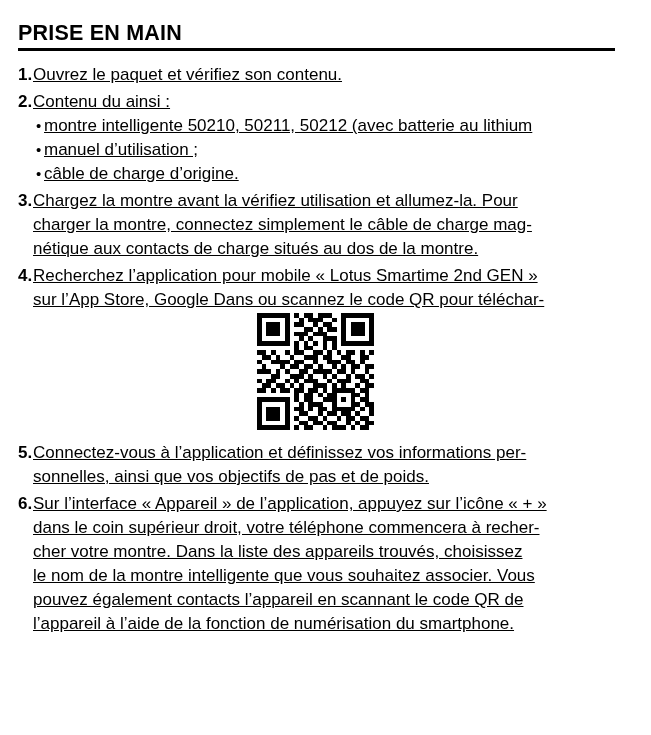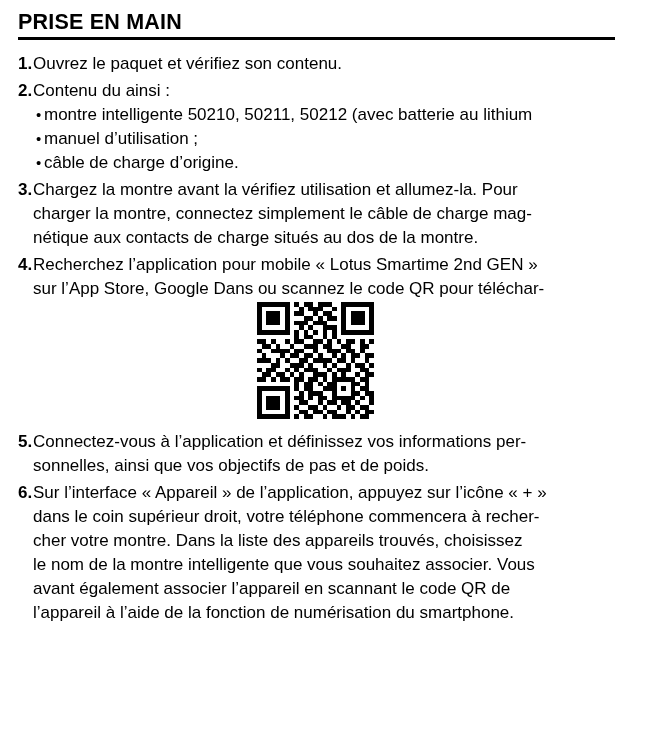--- a/index.html
+++ b/index.html
@@ -12,21 +12,21 @@
     height: 735px;
     overflow: hidden;
     font-family: "Liberation Sans", sans-serif;
     color: #000000;
     -webkit-font-smoothing: antialiased;
   }
   .page {
     box-sizing: border-box;
     width: 651px;
     height: 735px;
-    padding: 9px 34px 0 18px;
+    padding: 20px 34px 0 18px;
     background: #ffffff;
   }
   .title {
     font-size: 21.5px;
     font-weight: bold;
     line-height: 26px;
     margin: 0;
     letter-spacing: 0.2px;
   }
   .rule {
@@ -49,20 +49,21 @@
     font-weight: bold;
     flex: none;
     min-width: 15px;
     line-height: 24px;
     white-space: nowrap;
   }
   .step-txt { flex: 1 1 auto; min-width: 0; }
   .line {
     line-height: 24px;
     white-space: nowrap;
+    text-decoration: underline;
   }
   .bullets { margin-left: 3px; }
   .bullet { display: flex; align-items: flex-start; }
   .bullet-dot {
     flex: none;
     width: 8px;
     line-height: 24px;
     font-size: 15px;
   }
   .bullet-lines { flex: 1 1 auto; min-width: 0; }
@@ -482,18 +483,18 @@
           <div class="line">sonnelles, ainsi que vos objectifs de pas et de poids.</div>
         </div>
       </div>
       <div class="step">
         <span class="step-num">6.</span>
         <div class="step-txt">
           <div class="line">Sur l’interface « Appareil » de l’application, appuyez sur l’icône « + »</div>
           <div class="line">dans le coin supérieur droit, votre téléphone commencera à recher-</div>
           <div class="line">cher votre montre. Dans la liste des appareils trouvés, choisissez</div>
           <div class="line">le nom de la montre intelligente que vous souhaitez associer. Vous</div>
-          <div class="line">avant également associer l’appareil en scannant le code QR de</div>
+          <div class="line">pouvez également contacts l’appareil en scannant le code QR de</div>
           <div class="line">l’appareil à l’aide de la fonction de numérisation du smartphone.</div>
         </div>
       </div>
     </div>
 </div>
 
 </body></html>

